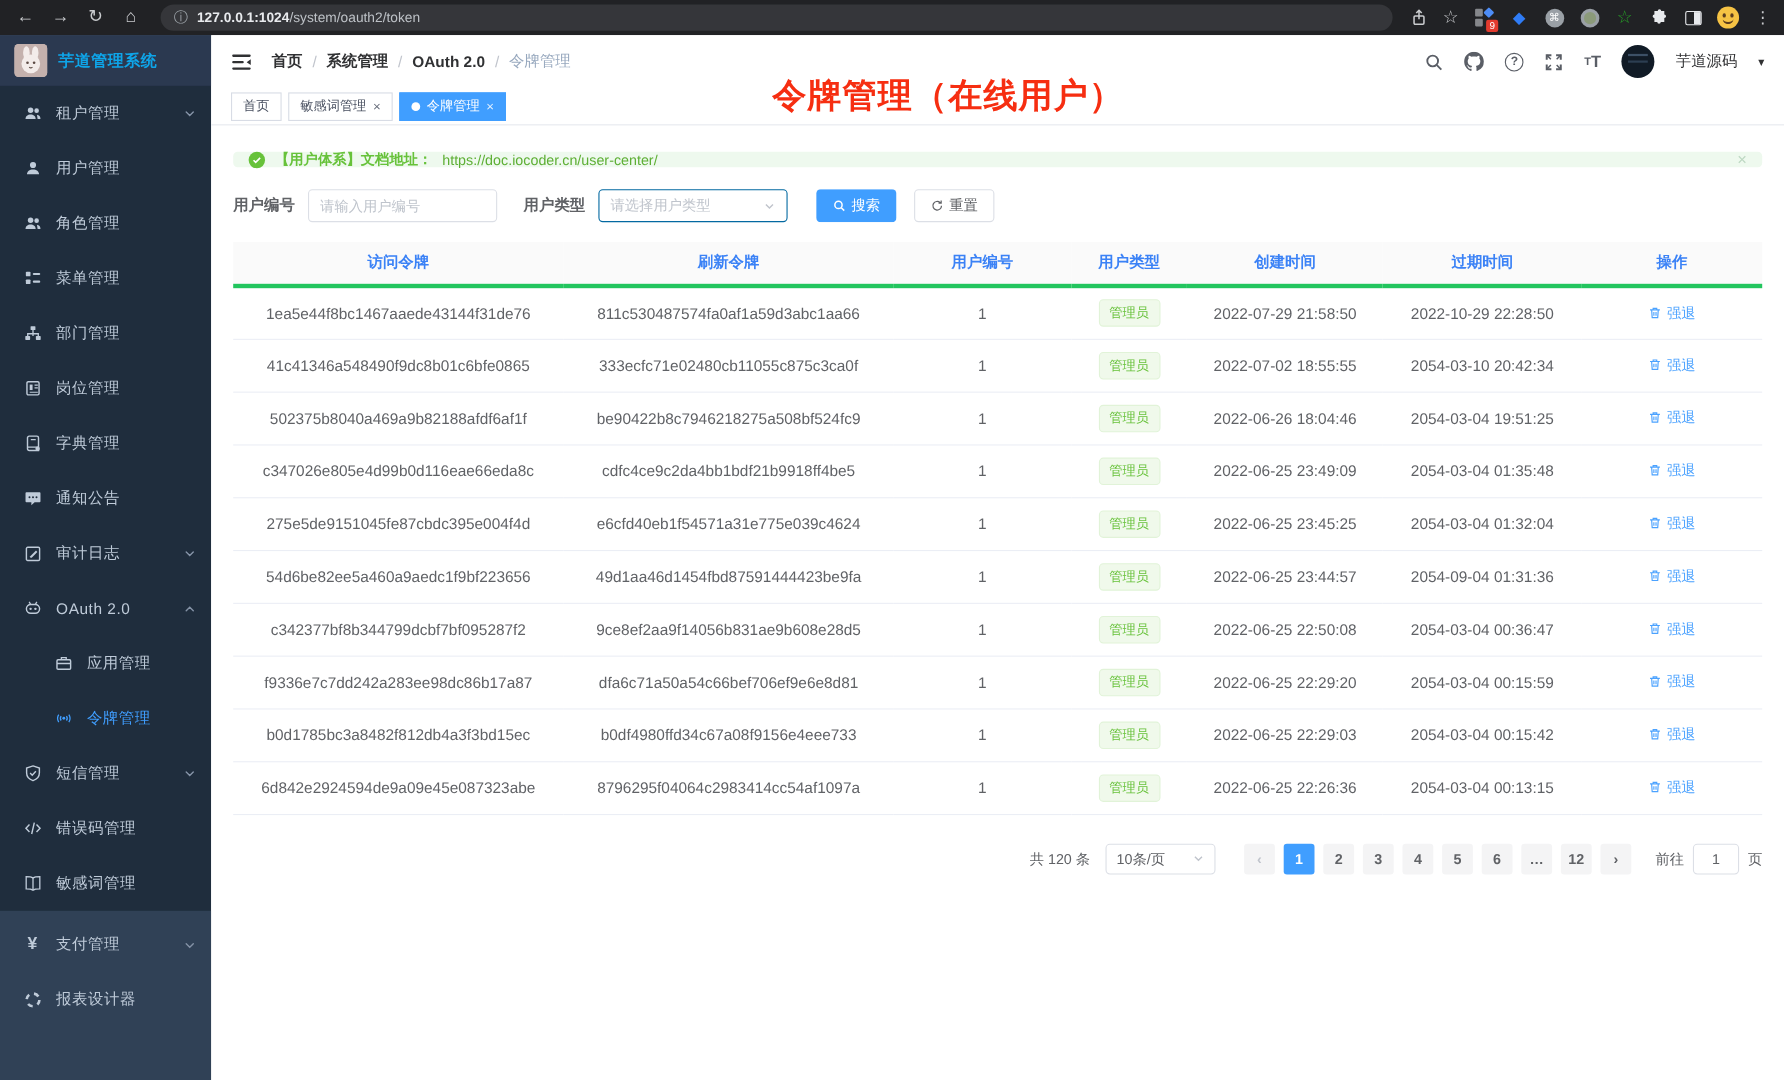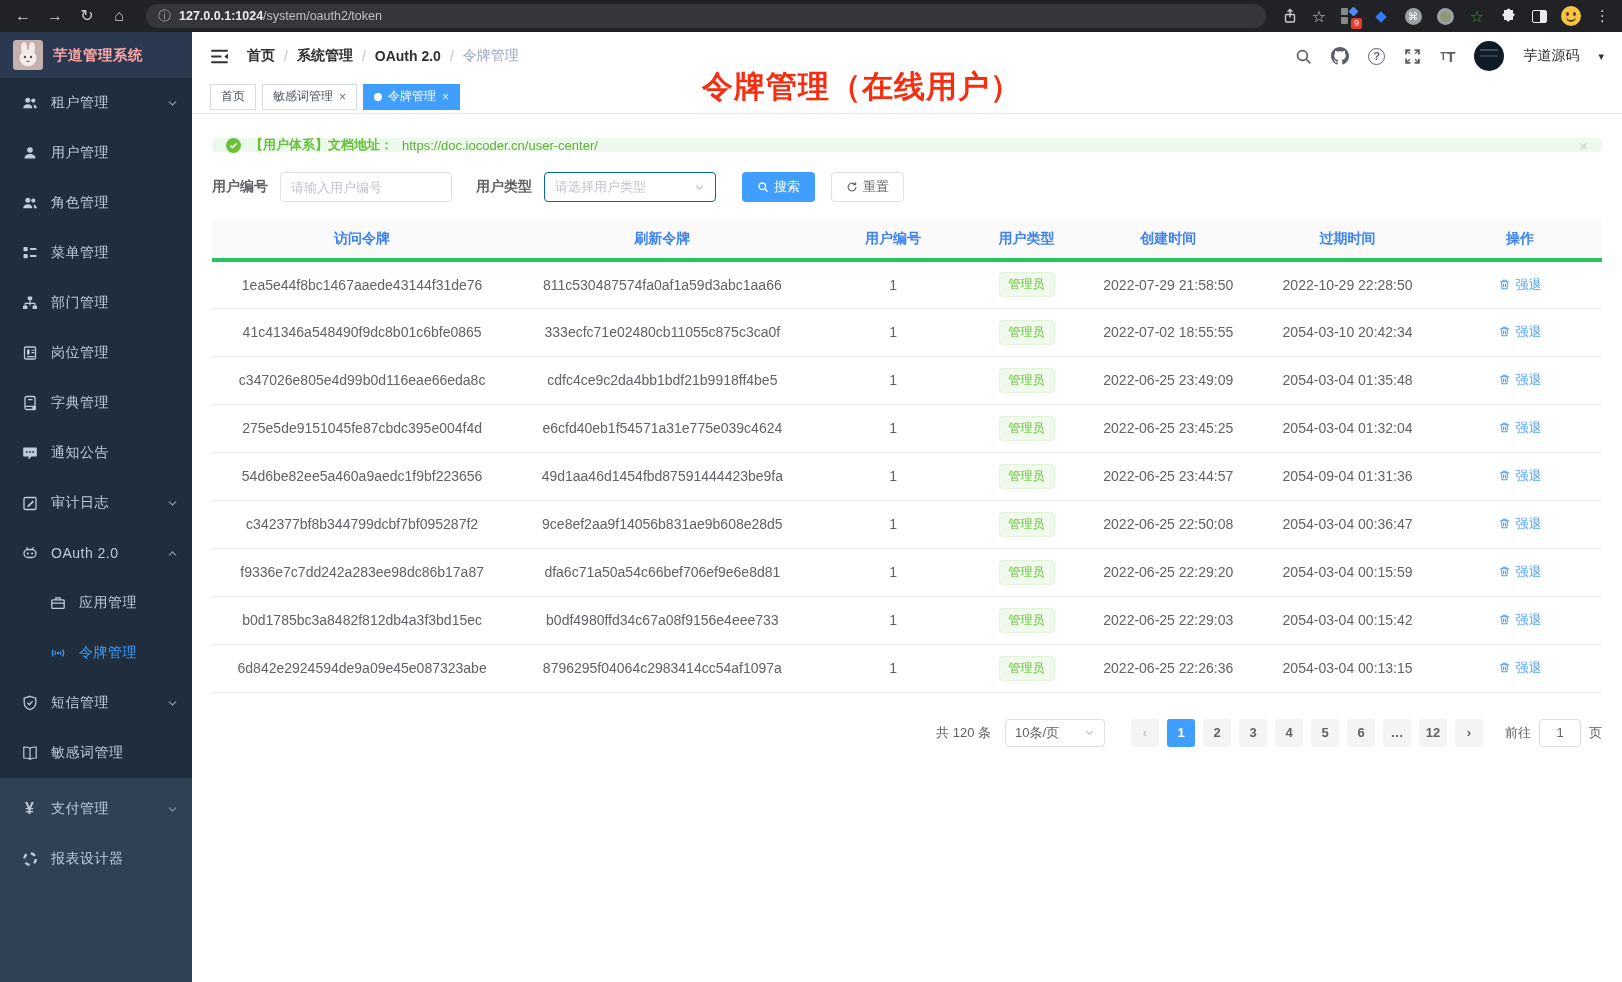--- a/index.html
+++ b/index.html
@@ -33,21 +33,21 @@
   .smiley i{position:absolute;width:3px;height:4px;background:#5b3d1e;border-radius:50%;top:6px;}
   .smiley i.l{left:5px;} .smiley i.r{right:5px;}
   .smiley u{position:absolute;left:5px;right:5px;bottom:4px;height:5px;border-bottom:2px solid #5b3d1e;border-radius:0 0 6px 6px;}
   .kebab{color:#c9cbce;font-size:15px;letter-spacing:0;}
 
   
   .app{display:flex;height:950px;}
   .sidebar{width:192px;background:#1f2d3d;display:flex;flex-direction:column;color:#bfcbd9;flex:0 0 192px;}
   .logo-row{height:46px;background:#2b3950;display:flex;align-items:center;padding-left:13px;gap:10px;flex:0 0 auto;}
   .logo-img{width:30px;height:30px;border-radius:4px;background:#c4b1ad;display:flex;align-items:center;justify-content:center;overflow:hidden;}
-  .logo-title{color:#fca5a5;font-weight:700;font-size:14.5px;letter-spacing:.5px;}
+  .logo-title{color:#0ea5e9;font-weight:700;font-size:14.5px;letter-spacing:.5px;}
   .submenu{flex:0 0 auto;}
   .rootmenu{flex:1;background:#304156;padding-top:6px;}
   .menu-item{height:50px;display:flex;align-items:center;padding:0 14px 0 21px;cursor:pointer;font-size:14px;}
   .menu-item.indent{padding-left:49px;}
   .mi-icon{width:17px;margin-right:13px;display:inline-flex;color:#bfcbd9;align-items:center;justify-content:center;font-size:15px;}
   .mi-label{flex:1;letter-spacing:.5px;}
   .menu-item.active,.menu-item.active .mi-icon{color:#409eff;}
   .mi-arrow{color:#8492a6;display:flex;}
   .mi-arrow.up svg{transform:rotate(180deg);}
 
@@ -338,20 +338,28 @@
           <span class="mi-label">短信管理</span>
           <span class="mi-arrow down">
             <svg viewBox="0 0 12 12" width="11" height="11">
               <path d="M2.5 4.2l3.5 3.5 3.5-3.5" fill="none" stroke="currentColor" stroke-width="1.4" stroke-linecap="round"></path>
             </svg>
           </span>
         </div>
         <div class="menu-item">
           <span class="mi-icon">
             <svg viewBox="0 0 16 16" width="16" height="16" fill="currentColor">
+              <path d="M4.8 4.6L1.6 8l3.2 3.4M11.2 4.6L14.4 8l-3.2 3.4M9.2 2.8L6.8 13.2" fill="none" stroke="currentColor" stroke-width="1.3"></path>
+            </svg>
+          </span>
+          <span class="mi-label">错误码管理</span>
+        </div>
+        <div class="menu-item">
+          <span class="mi-icon">
+            <svg viewBox="0 0 16 16" width="16" height="16" fill="currentColor">
               <path d="M8 3.2C6.6 2.2 4.6 2 1.8 2v11c2.8 0 4.8.2 6.2 1.2 1.4-1 3.4-1.2 6.2-1.2V2C11.4 2 9.4 2.2 8 3.2z" fill="none" stroke="currentColor" stroke-width="1.2"></path>
               <path d="M8 3.2v11" stroke="currentColor" stroke-width="1.2" fill="none"></path>
             </svg>
           </span>
           <span class="mi-label">敏感词管理</span>
         </div>
       </div>
     <div class="rootmenu" id="rootmenu">
         <div class="menu-item">
           <span class="mi-icon">
@@ -526,20 +534,34 @@
               <td>2022-07-02 18:55:55</td>
               <td>2054-03-10 20:42:34</td>
               <td><span class="action-link">
                   <svg viewBox="0 0 16 16" width="13" height="13" fill="none" stroke="currentColor" stroke-width="1.3">
                     <path d="M2.5 4.5h11M6 4.5V2.8h4v1.7M4.3 4.5l.6 8.7h6.2l.6-8.7M6.8 7v4M9.2 7v4"></path>
                   </svg>
                   <span>强退</span>
                 </span></td>
             </tr>
             <tr>
+              <td>502375b8040a469a9b82188afdf6af1f</td>
+              <td>be90422b8c7946218275a508bf524fc9</td>
+              <td>1</td>
+              <td><span class="badge">管理员</span></td>
+              <td>2022-06-26 18:04:46</td>
+              <td>2054-03-04 19:51:25</td>
+              <td><span class="action-link">
+                  <svg viewBox="0 0 16 16" width="13" height="13" fill="none" stroke="currentColor" stroke-width="1.3">
+                    <path d="M2.5 4.5h11M6 4.5V2.8h4v1.7M4.3 4.5l.6 8.7h6.2l.6-8.7M6.8 7v4M9.2 7v4"></path>
+                  </svg>
+                  <span>强退</span>
+                </span></td>
+            </tr>
+            <tr>
               <td>c347026e805e4d99b0d116eae66eda8c</td>
               <td>cdfc4ce9c2da4bb1bdf21b9918ff4be5</td>
               <td>1</td>
               <td><span class="badge">管理员</span></td>
               <td>2022-06-25 23:49:09</td>
               <td>2054-03-04 01:35:48</td>
               <td><span class="action-link">
                   <svg viewBox="0 0 16 16" width="13" height="13" fill="none" stroke="currentColor" stroke-width="1.3">
                     <path d="M2.5 4.5h11M6 4.5V2.8h4v1.7M4.3 4.5l.6 8.7h6.2l.6-8.7M6.8 7v4M9.2 7v4"></path>
                   </svg>

